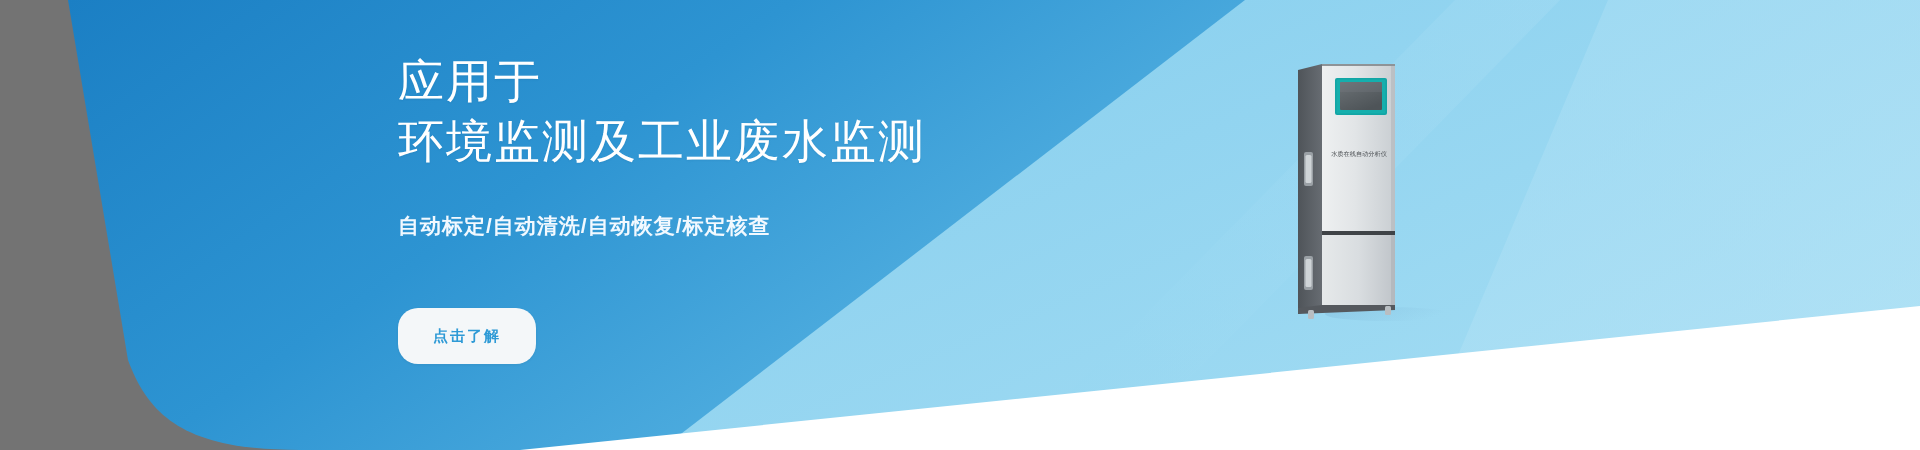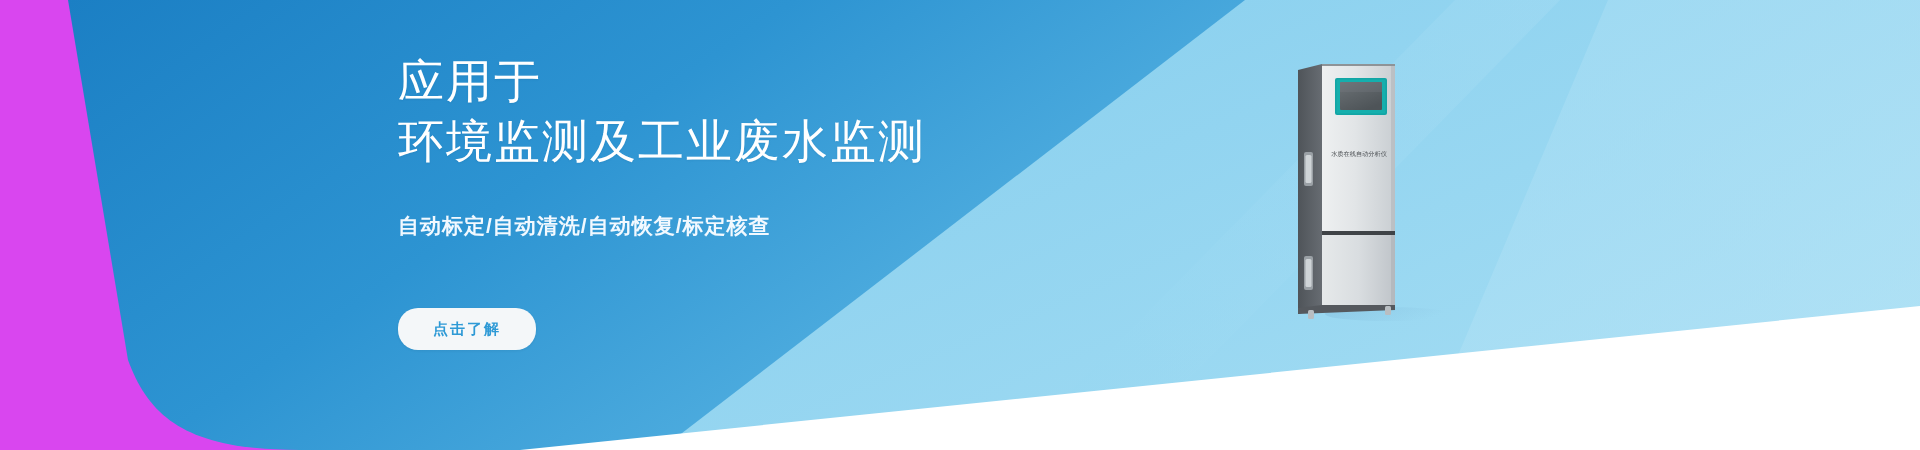--- a/index.html
+++ b/index.html
@@ -10,21 +10,21 @@
   }
   body {
     font-family: "Liberation Sans", "DejaVu Sans", sans-serif;
   }
 
   .banner {
     position: relative;
     width: 1920px;
     height: 450px;
     overflow: hidden;
-    background: #d946ef;
+    background: #737373;
   }
 
   
   .bg-art {
     position: absolute;
     inset: 0;
     width: 100%;
     height: 100%;
     display: block;
   }
@@ -57,21 +57,21 @@
     margin: 0;
     padding-top: 40px;
     white-space: nowrap;
   }
 
   .cta {
     position: absolute;
     left: 398px;
     top: 308px;
     width: 138px;
-    height: 42px;
+    height: 56px;
     border: none;
     border-radius: 20px;
     background: #f4f7f9;
     color: #2e9ad6;
     font-family: "Liberation Sans", "DejaVu Sans", sans-serif;
     font-size: 15px;
     font-weight: 700;
     letter-spacing: 2px;
     cursor: pointer;
     padding: 0;

